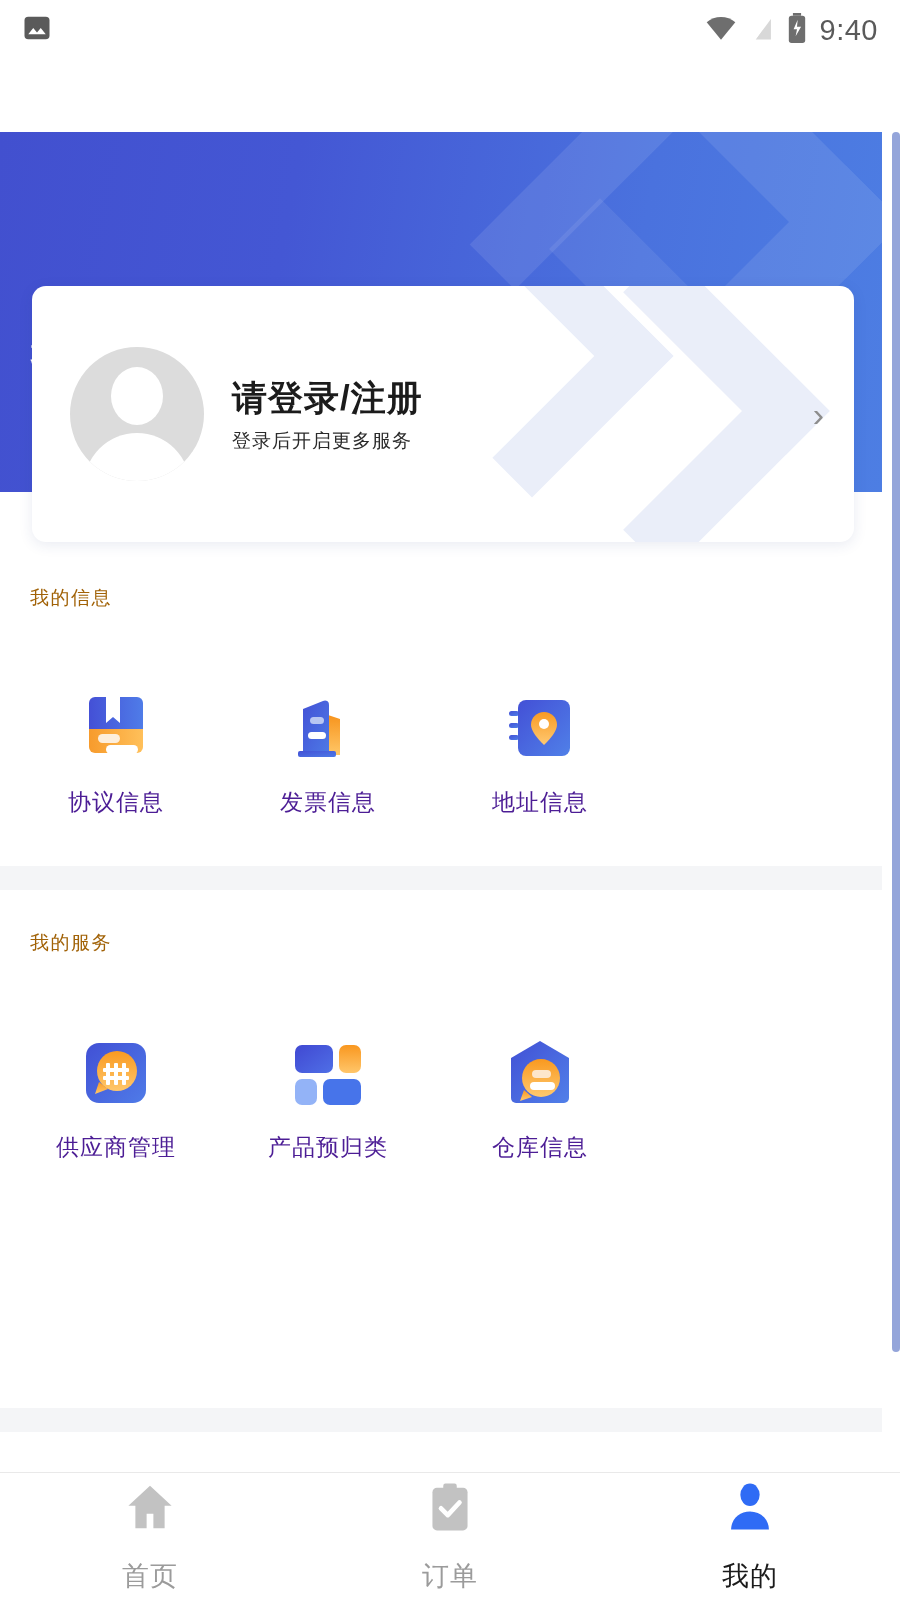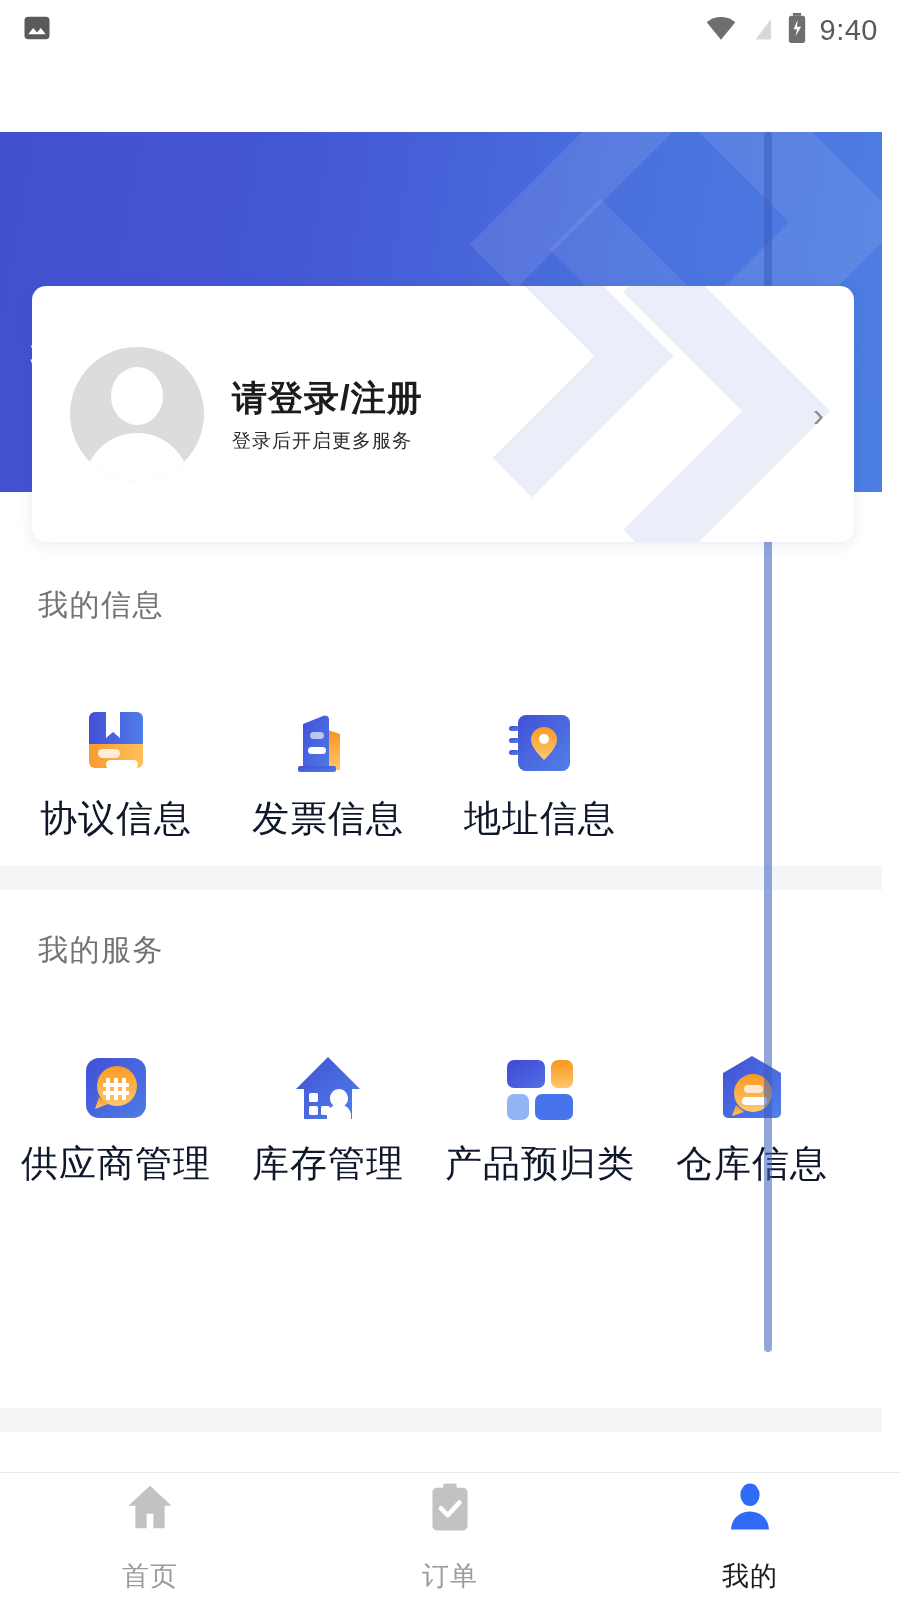--- a/index.html
+++ b/index.html
@@ -1,21 +1,21 @@
 <!DOCTYPE html>
 <html><head>
 <meta charset="utf-8">
 <style>
   * { margin:0; padding:0; box-sizing:border-box; }
   html, body {
     width:900px; height:1600px;
     font-family:"Liberation Sans","DejaVu Sans",sans-serif;
     background:#ffffff; overflow:hidden;
   }
-  .phone { position:relative; width:772px; height:1600px; background:#ffffff; }
+  .phone { position:relative; width:900px; height:1600px; background:#ffffff; }
 
   
   .statusbar {
     position:absolute; top:0; left:0; width:900px; height:60px;
     display:flex; align-items:center; padding:0 22px; background:#ffffff;
   }
   .sb-left { display:flex; align-items:center; gap:12px; }
   .sb-right { margin-left:auto; display:flex; align-items:center; gap:13px; }
   .sb-time { font-size:29px; color:#5a5a5a; letter-spacing:.5px; font-weight:400; }
 
@@ -53,30 +53,30 @@
   .avatar .body { position:absolute; left:50%; top:86px; transform:translateX(-50%);
     width:106px; height:96px; border-radius:54px 54px 0 0; background:#ffffff; }
   .card-text { margin-left:28px; display:flex; flex-direction:column; gap:6px; }
   .card-title { font-size:35px; font-weight:700; color:#1b1b1b; letter-spacing:1px; }
   .card-sub { font-size:19px; color:#2b2b2b; letter-spacing:1px; }
   .card-chevron { margin-left:auto; color:#8d8d8d; font-size:34px; line-height:1; font-weight:300; }
 
   
   .section { position:absolute; left:0; width:882px; background:#ffffff; }
   .section-title {
-    font-size:30px; color:#737373; letter-spacing:1.5px; padding-left:38px;
+    font-size:19px; color:#a16207; letter-spacing:1.5px; padding-left:30px;
   }
   .grid { display:flex; flex-wrap:wrap; padding:0 10px; }
   .grid-item {
     width:212px; display:flex; flex-direction:column; align-items:center;
     padding-top:26px;
   }
   .grid-icon { width:86px; height:86px; position:relative; }
   .grid-label {
-    margin-top:8px; font-size:37px; color:#0f172a; letter-spacing:1px; white-space:nowrap;
+    margin-top:16px; font-size:23px; color:#4c1d95; letter-spacing:1px; white-space:nowrap;
   }
 
   .divider-band { position:absolute; left:0; width:882px; height:24px; background:#f4f5f7; }
 
   
   .about-row {
     position:absolute; left:0; top:1456px; width:882px; height:96px;
     display:flex; align-items:center; padding:0 30px 0 38px;
     background:#ffffff; border-bottom:2px solid #2b2b2b;
   }
@@ -269,40 +269,20 @@
               <rect x="41" y="33" width="4" height="22" rx="1"></rect>
               <rect x="49" y="33" width="4" height="22" rx="1"></rect>
               <rect x="30" y="38" width="26" height="4" rx="1"></rect>
               <rect x="30" y="46" width="26" height="4" rx="1"></rect>
             </g>
           </svg>
         </div>
         <div class="grid-label">供应商管理</div>
       </div>
 
-      <div class="grid-item">
-        <div class="grid-icon">
-          <svg width="86" height="86" viewBox="0 0 86 86">
-            <defs>
-                <linearGradient id="g6" x1="0" y1="0" x2="1" y2="1">
-                  <stop offset="0" stop-color="#4150d5"></stop>
-                  <stop offset="1" stop-color="#5180e9"></stop>
-                </linearGradient>
-              </defs>
-            <path d="M43 12L11 44h8v30h48V44h8z" fill="url(#g6)"></path>
-            <g fill="#ffffff">
-              <rect x="24" y="48" width="9" height="9" rx="1.5"></rect>
-              <rect x="24" y="61" width="9" height="9" rx="1.5"></rect>
-              <rect x="36" y="61" width="9" height="9" rx="1.5"></rect>
-            </g>
-            <path d="M54 44c-5 0-9 4.2-9 9.4 0 3 1.5 5.6 3.6 7.2-3.4 1.6-5.8 4.6-6.6 8.2V74h24v-5.2c-.8-3.6-3.2-6.6-6.6-8.2 2.1-1.6 3.6-4.2 3.6-7.2 0-5.2-4-9.4-9-9.4z" fill="#ffffff"></path>
-          </svg>
-        </div>
-        <div class="grid-label">库存管理</div>
-      </div>
 
       <div class="grid-item">
         <div class="grid-icon">
           <svg width="86" height="86" viewBox="0 0 86 86">
             <defs>
                 <linearGradient id="g7" x1="0" y1="0" x2="1" y2="1">
                   <stop offset="0" stop-color="#4048d2"></stop>
                   <stop offset="1" stop-color="#4f6fe6"></stop>
                 </linearGradient>
             <linearGradient id="g7b" x1="0" y1="0" x2="0" y2="1">

